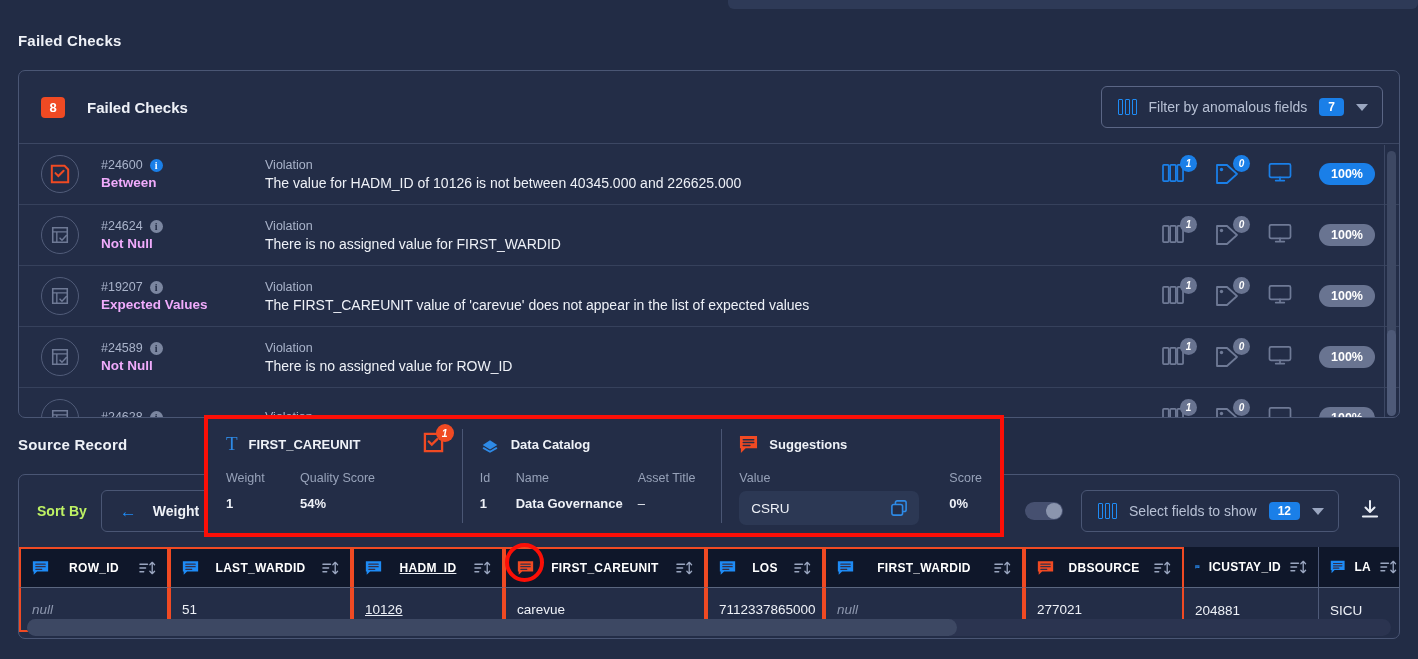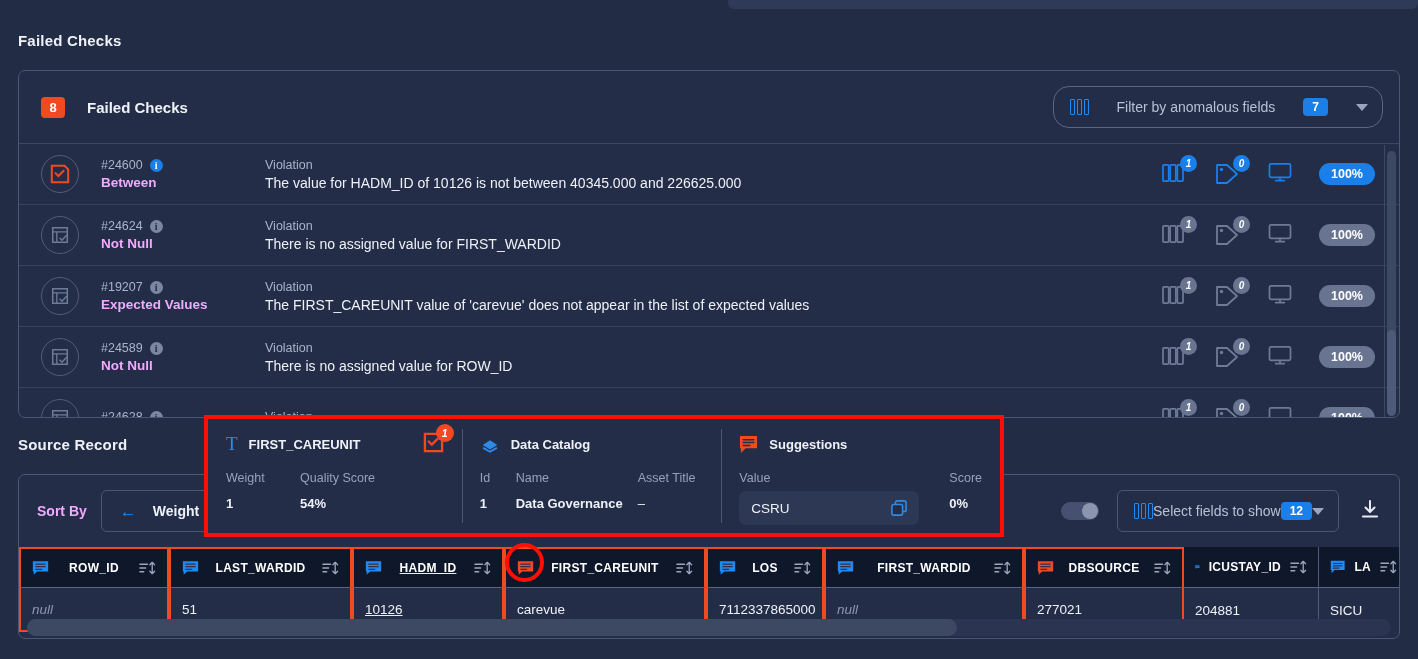--- a/index.html
+++ b/index.html
@@ -41,22 +41,22 @@
   .count-badge {
     background: #f04a23; color: #fff; font-size: 13px; font-weight: bold;
     border-radius: 4px; padding: 3px 8px; min-width: 24px; text-align: center;
   }
   .fc-header-label {
     font-size: 15px; font-weight: bold; margin-left: 22px; color: #eef1f7;
   }
   .spacer { flex: 1; }
 
   .filter-box {
-    display: flex; align-items: center; gap: 28px;
-    border: 1px solid #5b6685; border-radius: 16px;
+    display: flex; align-items: center; gap: 12px;
+    border: 1px solid #5b6685; border-radius: 6px;
     height: 42px; padding: 0 14px 0 16px;
   }
   .filter-label { font-size: 14px; color: #b7c0d4; }
   .blue-pill {
     background: #1a7fe8; color: #fff; font-size: 12px; font-weight: bold;
     border-radius: 4px; padding: 2px 9px;
   }
   .caret {
     width: 0; height: 0; border-left: 6px solid transparent;
     border-right: 6px solid transparent; border-top: 7px solid #9aa6c0;
@@ -119,37 +119,37 @@
     background: #3d4863; border-radius: 5px;
   }
   .v-thumb2 {
     position: absolute; top: 185px; left: 2px; width: 9px; height: 86px;
     background: #4e5a78; border-radius: 5px;
   }
 
   
   #source-panel { left: 18px; top: 474px; width: 1382px; height: 165px; }
   .sr-toolbar { height: 72px; display: flex; align-items: center; padding: 0 14px 0 18px; }
-  .sortby-label { font-size: 14px; font-weight: bold; color: #f0abfc; }
+  .sortby-label { font-size: 14px; font-weight: bold; color: #bef264; }
   .sort-btn {
     display: flex; align-items: center; gap: 16px; margin-left: 14px;
     border: 1px solid #4a5674; border-radius: 6px; height: 42px; padding: 0 18px;
     font-size: 14px; font-weight: bold; color: #eef1f7;
   }
   .arrow-left { color: #1e8bf5; font-size: 17px; line-height: 1; }
   .toggle {
     width: 38px; height: 18px; border-radius: 10px; background: #465070;
     position: relative;
   }
   .toggle .knob {
     position: absolute; right: 1px; top: 1px; width: 16px; height: 16px;
     border-radius: 50%; background: #8b95ae;
   }
   .select-fields {
-    display: flex; align-items: center; 
+    display: flex; align-items: center; gap: 12px;
     border: 1px solid #4a5674; border-radius: 6px; height: 42px; padding: 0 14px 0 16px;
   }
   .dl-icon { margin-left: 22px; margin-right: 6px; cursor: pointer; }
 
   
   .tbl-wrap { position: relative; height: 92px; overflow: hidden; }
   .tbl { display: flex; }
   .col { flex: 0 0 auto; }
   .col.flagged .col-head, .col.flagged .col-cell { border-left: 2px solid #f04a23; border-right: 2px solid #f04a23; }
   .col.flagged .col-head { border-top: 2px solid #f04a23; }

